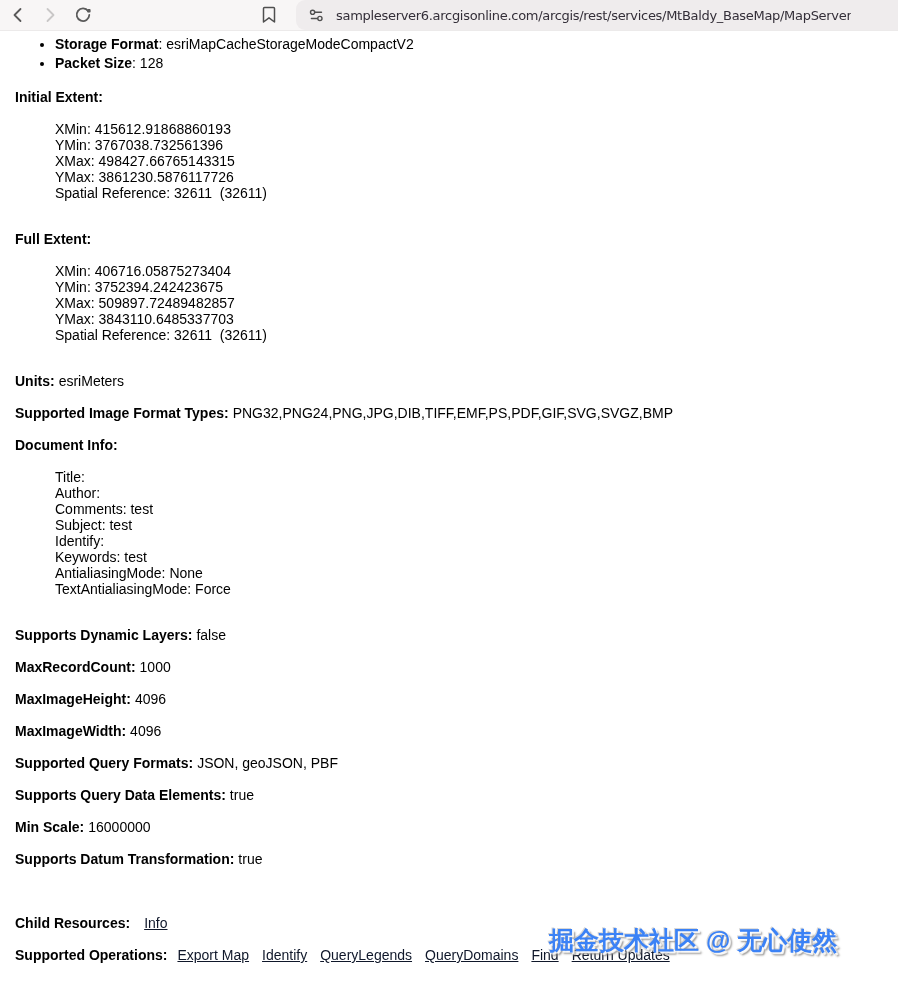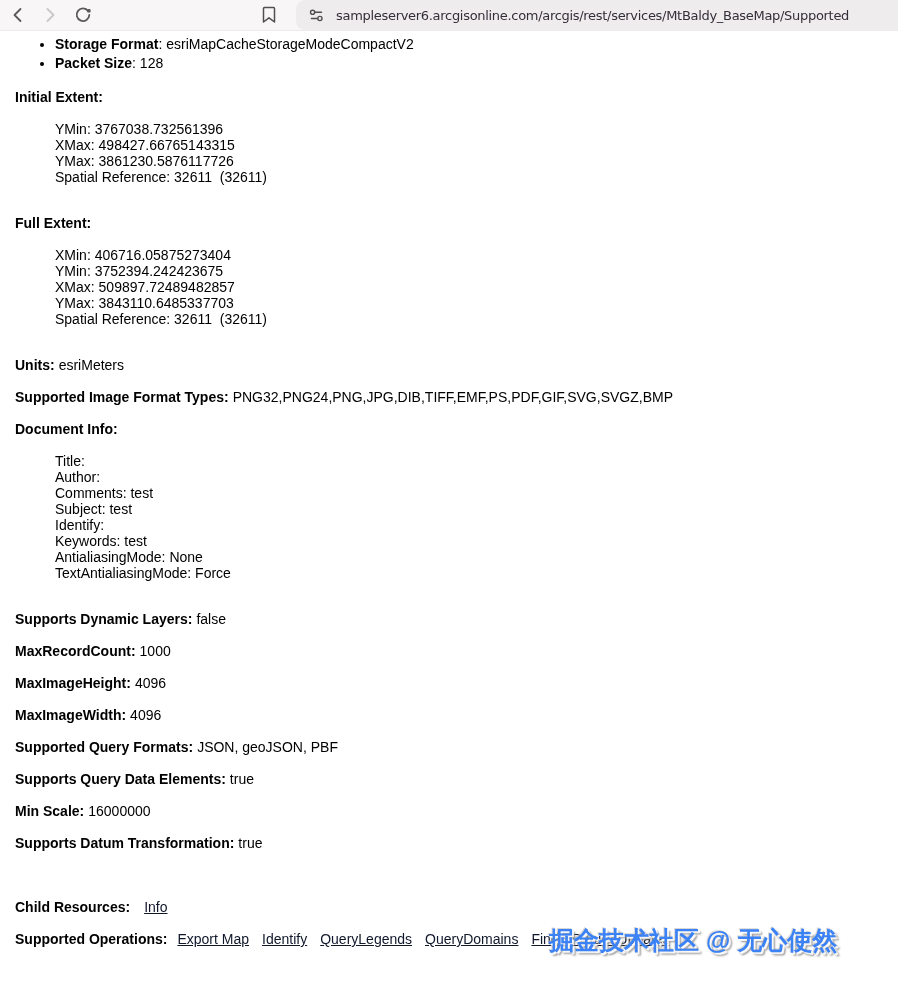--- a/index.html
+++ b/index.html
@@ -117,33 +117,34 @@
   </span>
   <div class="address-bar">
     <span class="tb-icon">
       <svg width="17" height="17" viewBox="0 0 17 17">
         <circle cx="4.6" cy="5.3" r="2.1" fill="none" stroke="#4f4f4f" stroke-width="1.4"></circle>
         <line x1="7.2" y1="5.3" x2="13.5" y2="5.3" stroke="#4f4f4f" stroke-width="1.4" stroke-linecap="round"></line>
         <circle cx="11.9" cy="11.5" r="2.1" fill="none" stroke="#4f4f4f" stroke-width="1.4"></circle>
         <line x1="3.4" y1="11.5" x2="9.3" y2="11.5" stroke="#4f4f4f" stroke-width="1.4" stroke-linecap="round"></line>
       </svg>
     </span>
-    <span class="address-url">sampleserver6.arcgisonline.com/arcgis/rest/services/MtBaldy_BaseMap/Supported</span>
+    <span class="address-url">sampleserver6.arcgisonline.com/arcgis/rest/services/MtBaldy_BaseMap/MapServer</span>
   </div>
 </div>
 
 <div class="page">
 
   <ul class="cache-props">
     <li><b>Storage Format</b><span class="val">: esriMapCacheStorageModeCompactV2</span></li>
     <li><b>Packet Size</b><span class="val">: 128</span></li>
   </ul>
 
   <p><b>Initial Extent:</b></p>
   <div class="indent">
+    <div>XMin: 415612.91868860193</div>
     <div>YMin: 3767038.732561396</div>
     <div>XMax: 498427.66765143315</div>
     <div>YMax: 3861230.5876117726</div>
     <div>Spatial Reference: 32611  (32611)</div>
   </div>
 
   <p><b>Full Extent:</b></p>
   <div class="indent">
     <div>XMin: 406716.05875273404</div>
     <div>YMin: 3752394.242423675</div>

